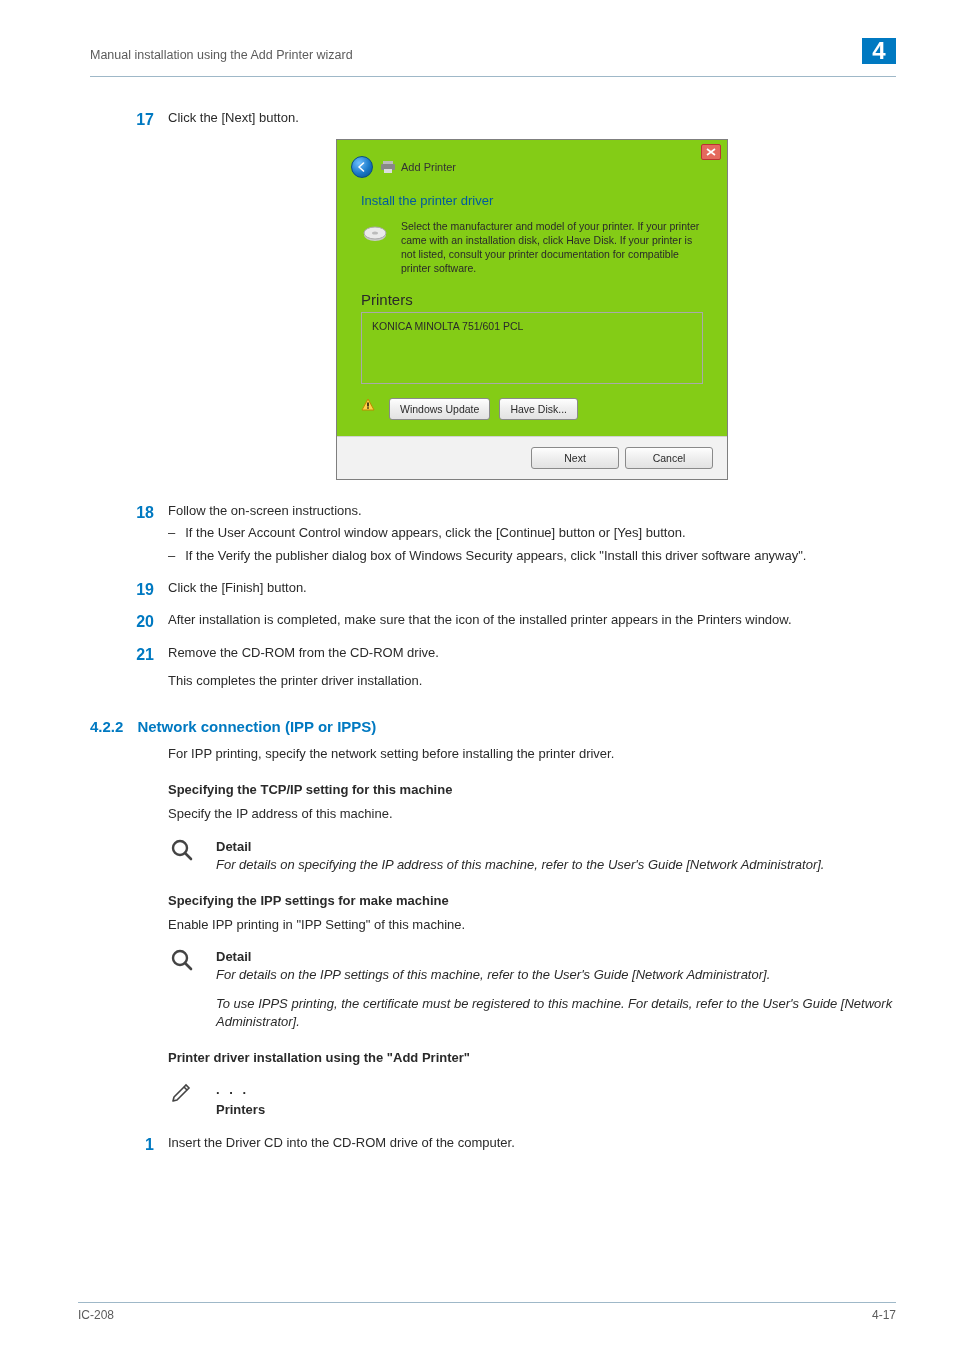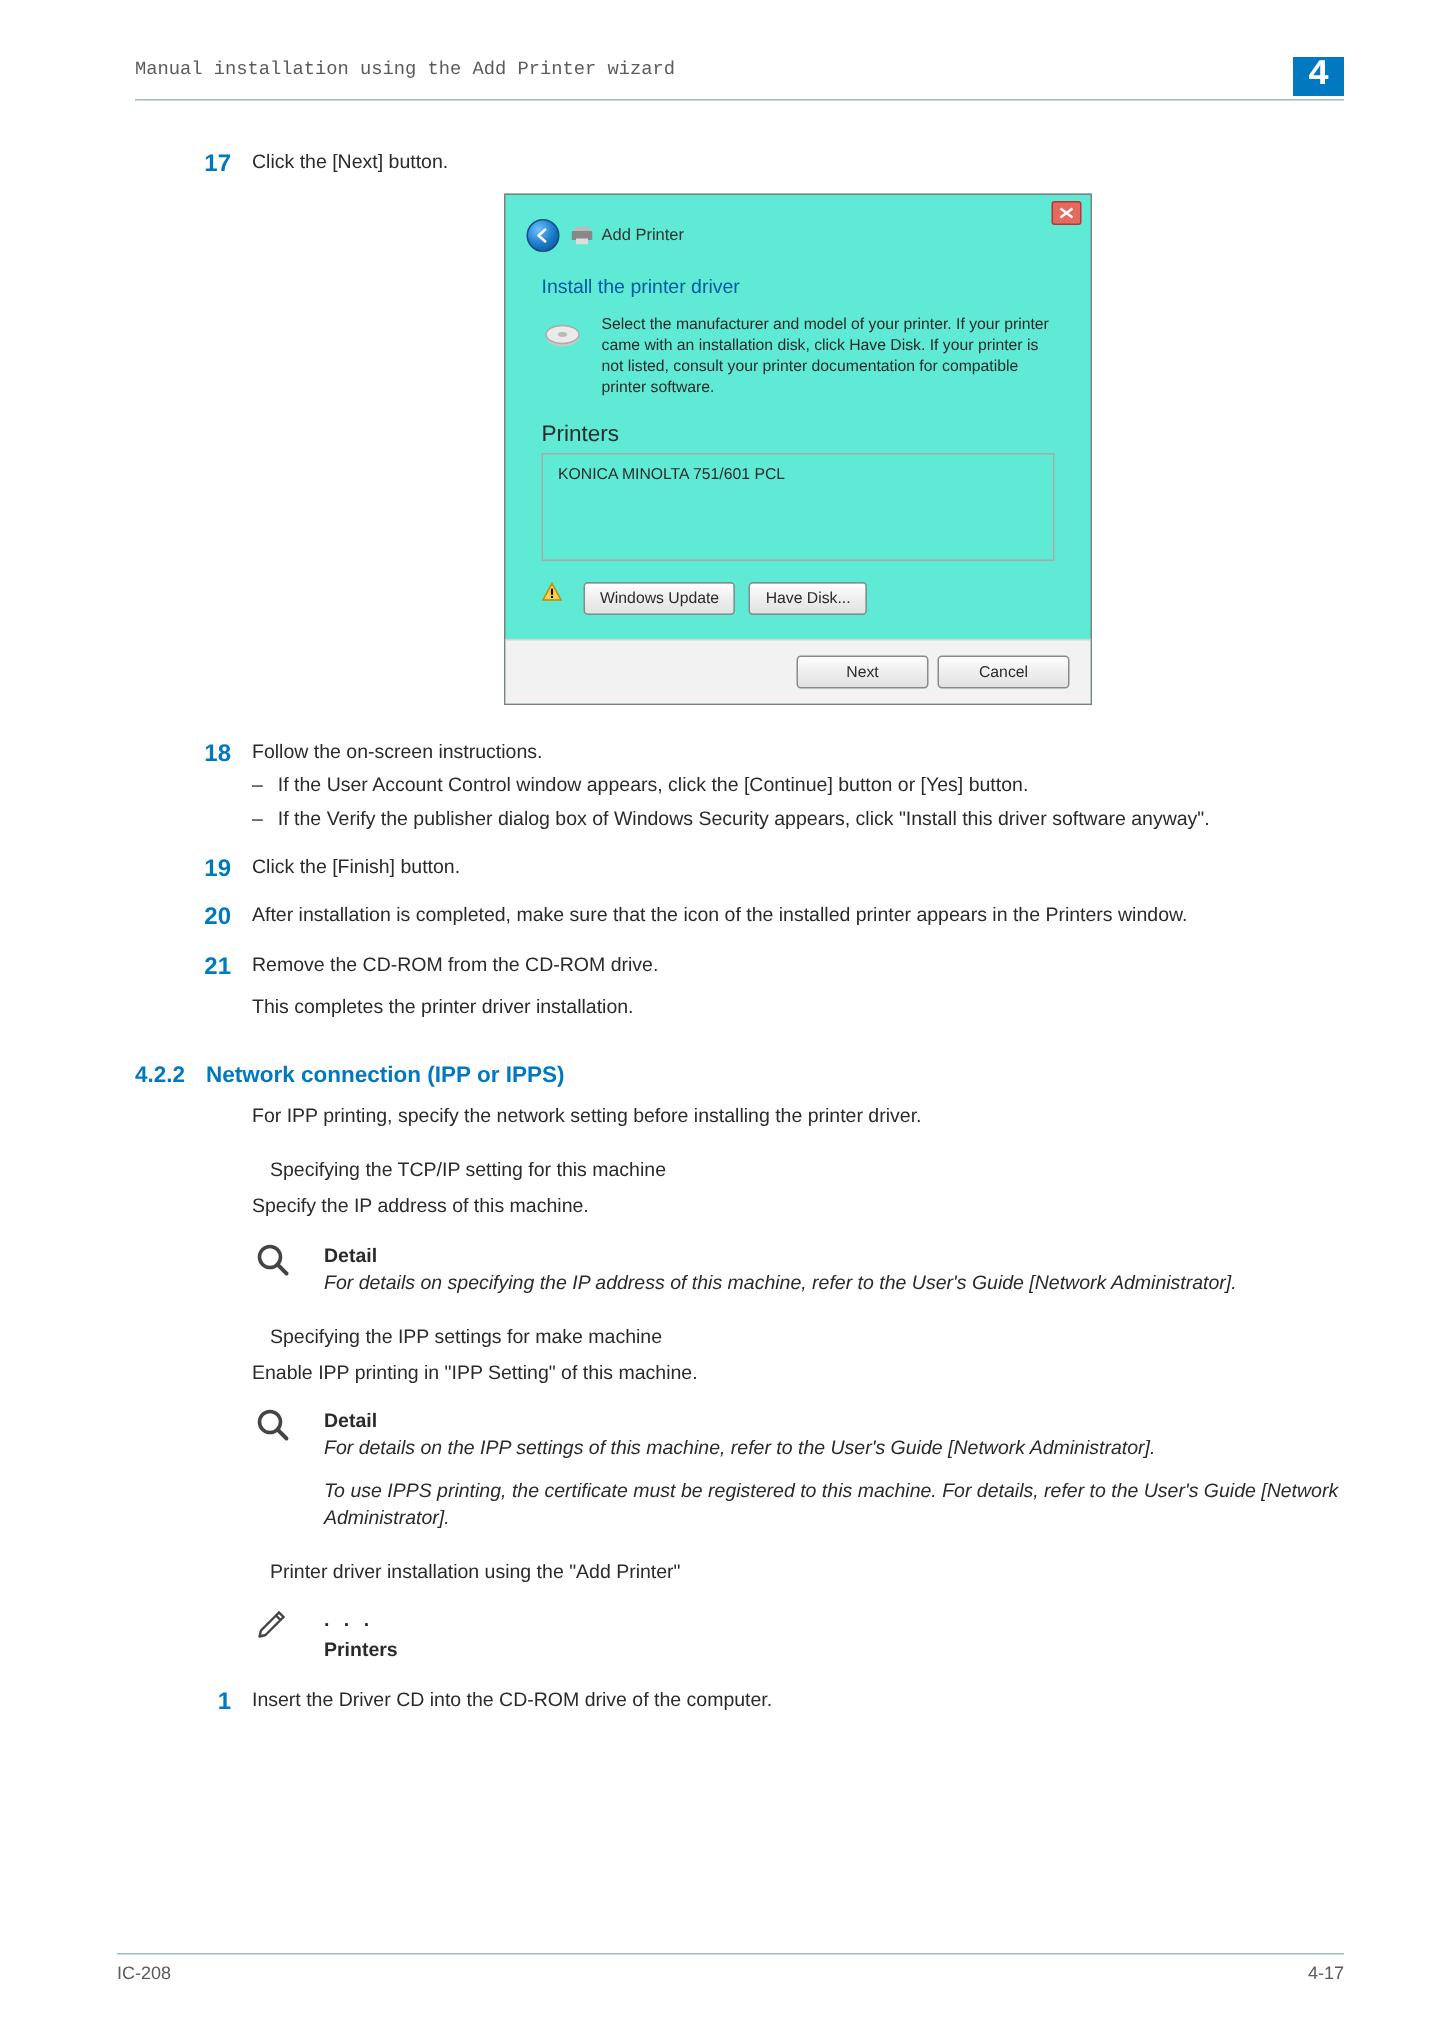--- a/index.html
+++ b/index.html
@@ -15,41 +15,41 @@
     width:954px;
     height:1350px;
     background:#fff;
     font-family:Arial,Helvetica,sans-serif;
     color:var(--ink);
     font-size:13px;
     position:relative;
     line-height:1.4;
   }
   .page{box-sizing:border-box;padding:38px 58px 0 90px;}
-  .run-head{display:flex;align-items:flex-start;justify-content:space-between;border-bottom:1px solid var(--rule);padding-bottom:2px;font-family:Liberation Mono, monospace;}
+  .run-head{display:flex;align-items:flex-end;justify-content:space-between;border-bottom:1px solid var(--rule);padding-bottom:12px;}
   .run-head .title{color:#5b5b5b;font-size:12.5px;}
   .chap-badge{background:var(--accent);color:#fff;font-weight:bold;font-size:24px;width:34px;height:26px;display:flex;align-items:center;justify-content:center;border-radius:0;}
   .content{padding-left:78px;padding-top:22px;}
   .step{display:flex;align-items:flex-start;gap:14px;margin:10px 0 6px -38px;}
   .step-num{color:var(--accent);font-weight:bold;font-size:16px;min-width:24px;text-align:right}
   .step-body{flex:1;color:var(--ink)}
   .sub{margin:4px 0 4px 0;display:flex;gap:10px}
   .sub .dash{color:var(--ink)}
   .sec-num{color:var(--accent);font-weight:bold;font-size:15px}
   .sec-head{display:flex;gap:14px;margin:26px 0 8px -78px}
   .sec-title{color:var(--accent);font-weight:bold;font-size:15px}
-  .hd{font-weight:normal;margin:18px 0 6px 12px}
+  .hd{font-weight:bold;margin:18px 0 6px 0}
   .note{margin:14px 0 4px 0;display:flex;gap:20px;align-items:flex-start}
   .note .icon{flex:0 0 28px;display:flex;justify-content:center}
   .note .label{font-weight:bold}
   .note .txt{font-style:italic}
   .footer{position:absolute;bottom:26px;left:78px;right:58px;border-top:1px solid var(--rule);display:flex;justify-content:space-between;padding-top:4px;color:#5b5b5b;font-size:12px}
   
   .dlg-wrap{display:flex;justify-content:center;margin:8px 0 22px 0}
-  .dlg{width:390px;border:1px solid var(--dlg-border);background:#5eead4;font-size:11px;color:#2a2a2a;position:relative}
+  .dlg{width:390px;border:1px solid var(--dlg-border);background:#84cc16;font-size:11px;color:#2a2a2a;position:relative}
   .dlg-close{position:absolute;top:4px;right:6px;width:18px;height:14px;border:1px solid #b33;background:#e46a5e;border-radius:2px;display:flex;align-items:center;justify-content:center}
   .dlg-bar{display:flex;align-items:center;gap:8px;padding:16px 14px 6px 14px}
   .back-btn{width:20px;height:20px;border-radius:50%;background:radial-gradient(circle at 35% 30%,#6ec0ff,#1a78c8 55%,#0a4c85);border:1px solid #0a4c85;display:flex;align-items:center;justify-content:center}
   .dlg-title-row{display:flex;align-items:center;gap:6px;color:#333}
   .dlg-title-row .pico{font-size:12px}
   .dlg-body{padding:2px 24px 16px 24px}
   .dlg-inst{color:var(--win-blue);font-size:13px;margin:6px 0 8px 0}
   .dlg-row{display:flex;gap:12px;align-items:flex-start;margin-bottom:14px}
   .dlg-row .pico2{flex:0 0 28px;display:flex;justify-content:center;padding-top:2px}
   .dlg-row .txt{font-size:10.5px;line-height:1.35}

